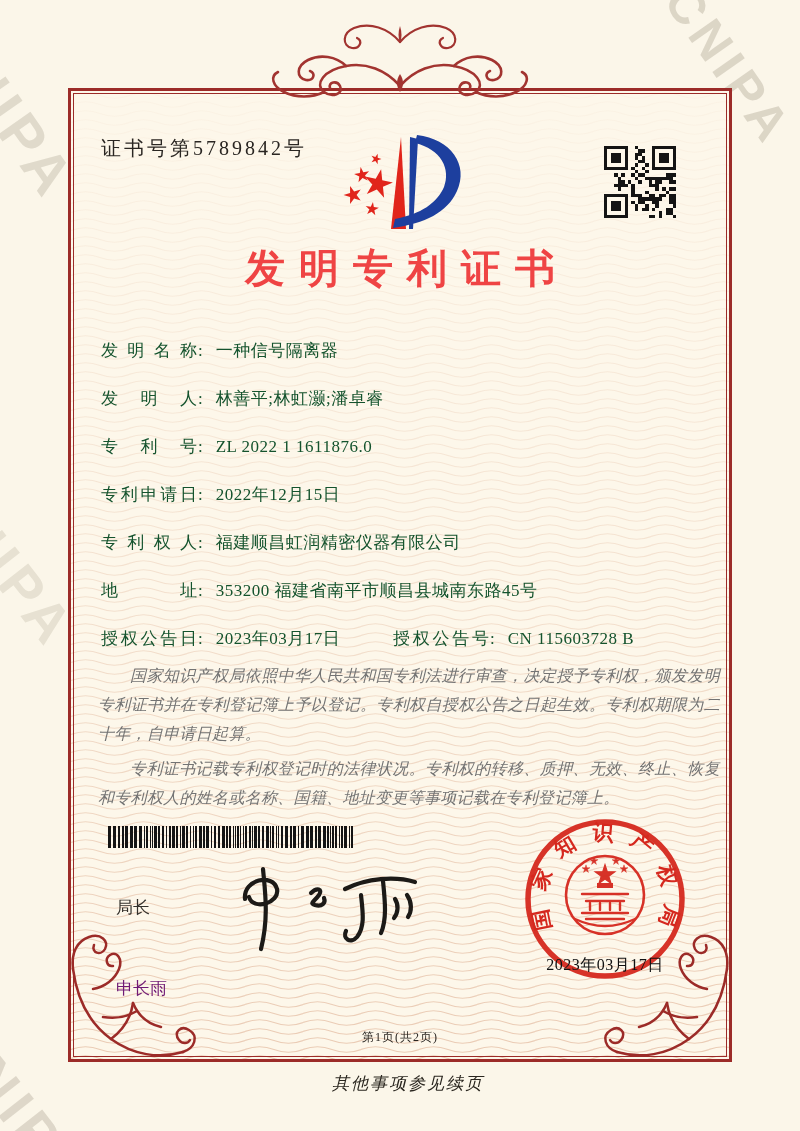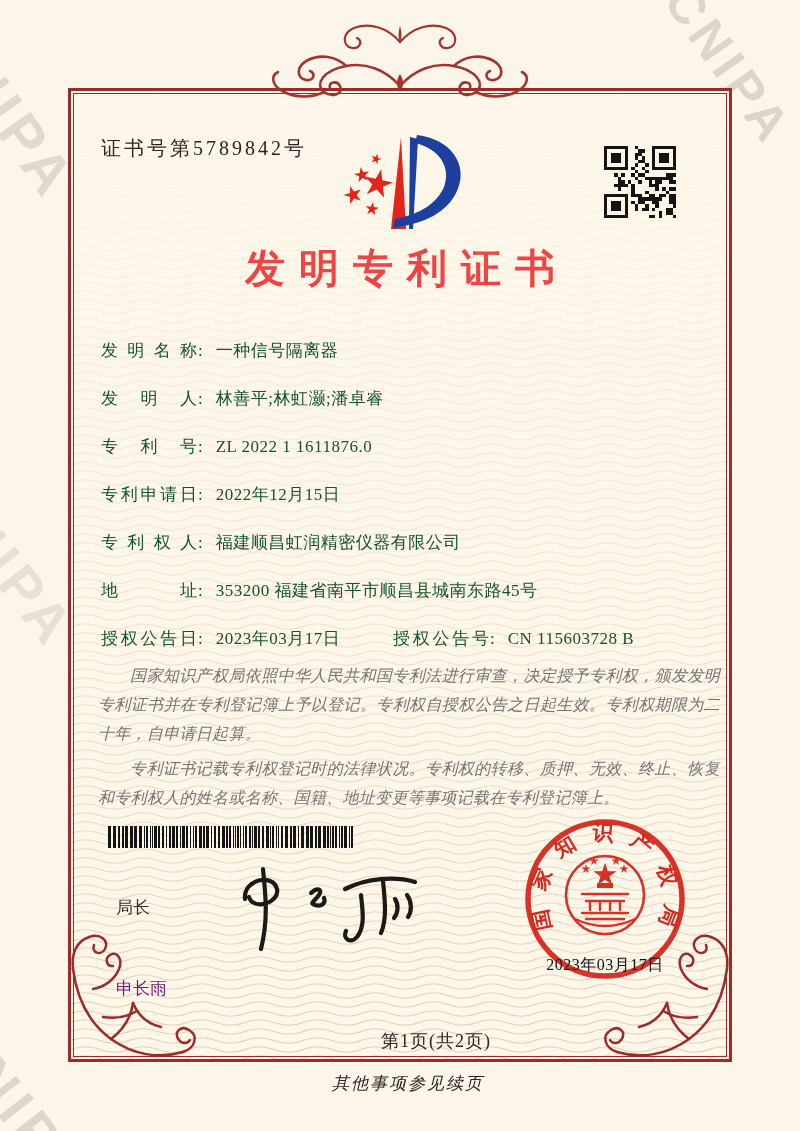--- a/index.html
+++ b/index.html
@@ -52,21 +52,21 @@
   .barcode{left:37px;top:735px;width:250px;height:22px;}
 
   .signoff-title{left:45px;top:797px;font-family:"Liberation Sans",sans-serif;font-size:17px;color:#33302b;margin-top:8px;}
   .signoff-name{left:45px;top:886px;font-family:Liberation Sans, sans-serif;font-size:17px;color:#701a75;}
   .signature{left:152px;top:772px;}
 
   .seal{left:448px;top:722px;width:172px;height:172px;}
   .seal-date{left:448px;top:864px;width:172px;text-align:center;font-size:16px;color:#111;
              letter-spacing:.5px;z-index:3;}
 
-  .page-info{left:0;top:938px;width:100%;text-align:center;font-size:18px;letter-spacing:1px;color:#2a2622;padding-left:36px;}
+  .page-info{left:0;top:938px;width:100%;text-align:center;font-size:12px;letter-spacing:1px;color:#2a2622;}
   .continuation{position:absolute;left:0;top:1072px;width:100%;text-align:center;font-style:italic;
                 font-size:17px;letter-spacing:2px;color:#2a261f;margin-left:8px;}
 </style>
 </head>
 <body>
 
 <div class="page">
 
   <span class="wm w1">CNIPA</span>
   <span class="wm w2">CNIPA</span>

